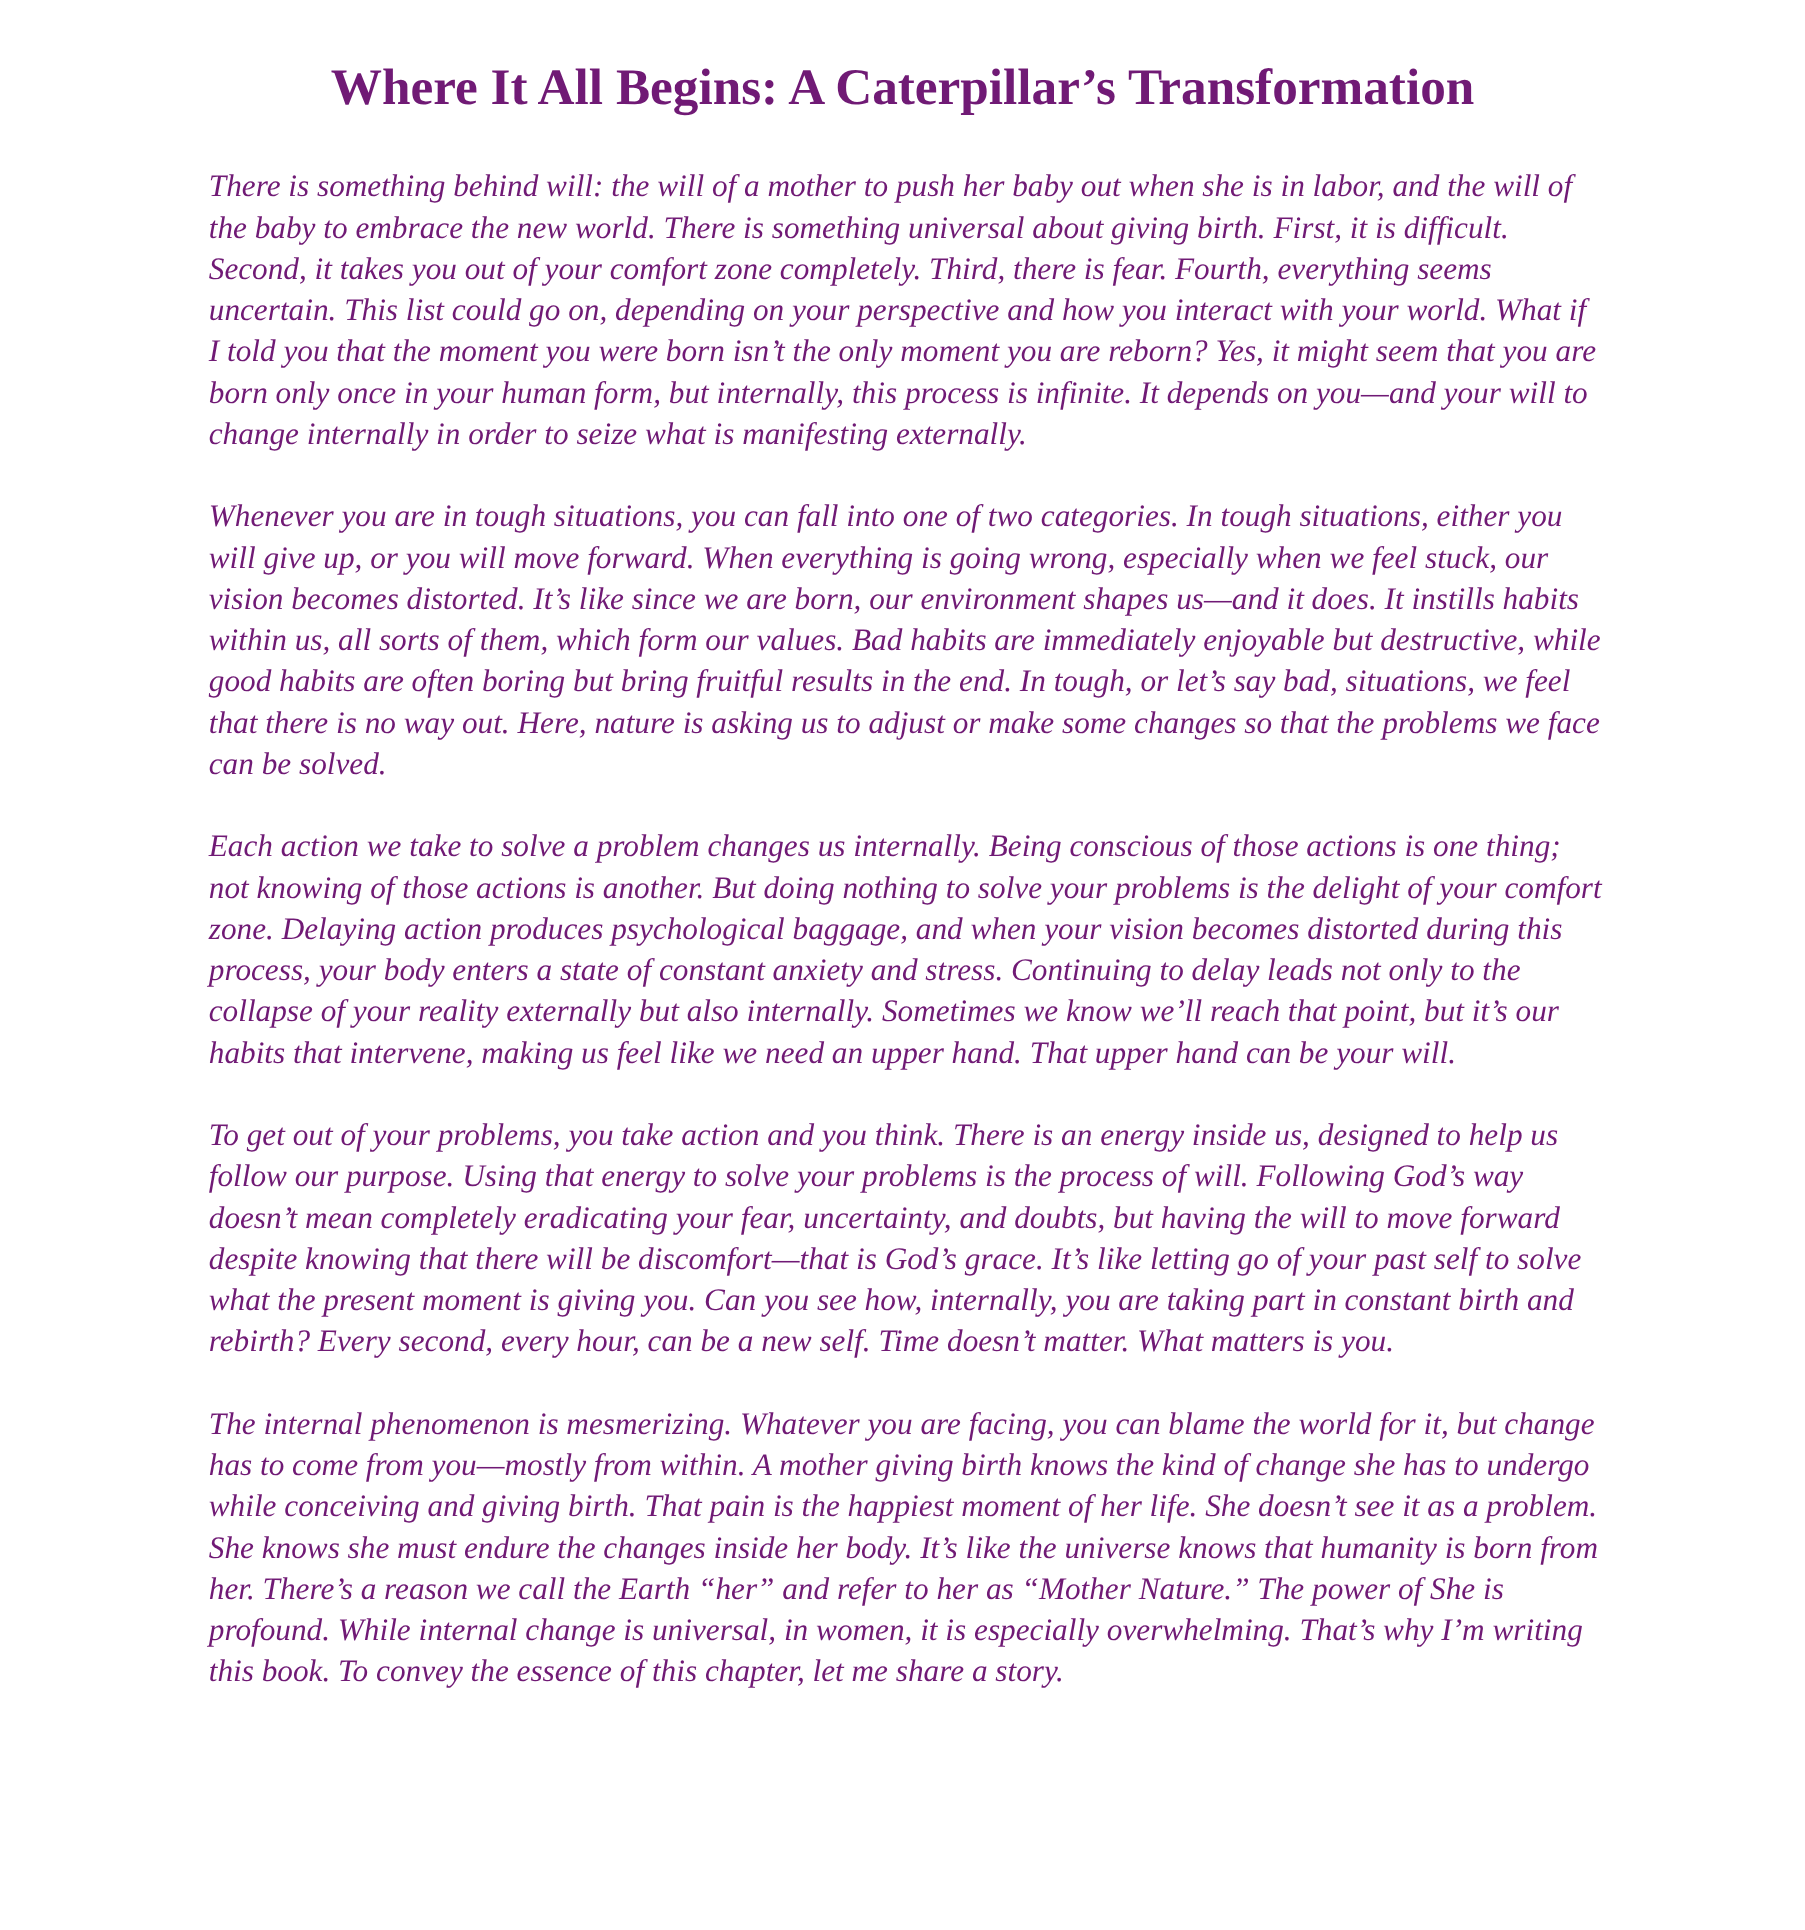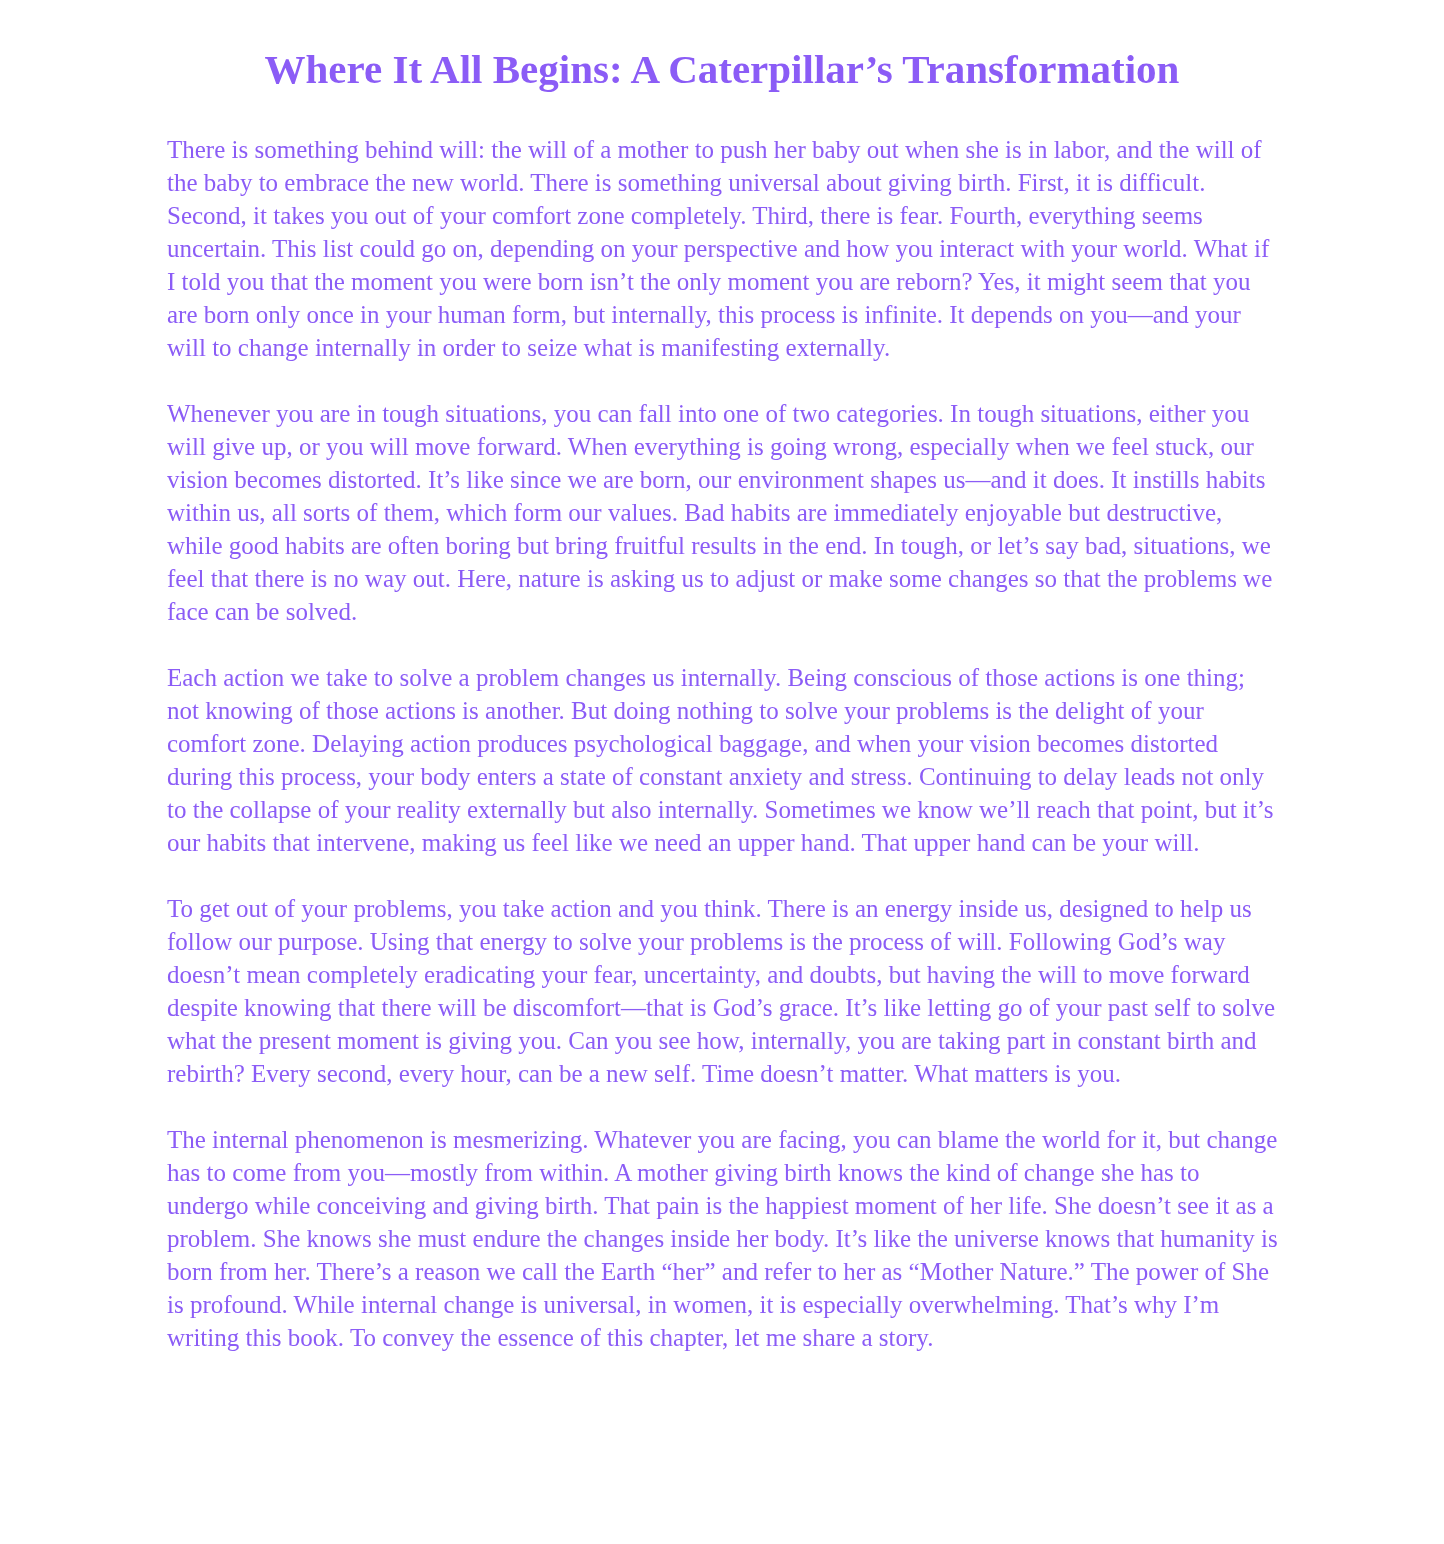--- a/index.html
+++ b/index.html
@@ -4,39 +4,40 @@
 <style>
   html, body {
     margin: 0;
     padding: 0;
     background: #ffffff;
   }
   .page {
     width: 1444px;
     min-height: 1544px;
     background: #ffffff;
-    color: #8b5cf6;
+    color: #701a75;
     font-family: "Liberation Serif", "DejaVu Serif", serif;
     box-sizing: border-box;
     padding-top: 46px;
   }
   .title {
     font-size: 41px;
     font-weight: bold;
     text-align: center;
     margin: 0 0 40px 0;
     line-height: 1.15;
     letter-spacing: 0px;
   }
   .content {
     margin-left: 167px;
     width: 1116px;
     font-size: 25px;
     line-height: 33px;
     text-align: left;
+    font-style: italic;
   }
   .content p {
     margin: 0 0 33px 0;
   }
 </style>
 </head>
 <body>
 
 <div class="page">
   <h1 class="title">Where It All Begins: A Caterpillar’s Transformation</h1>

